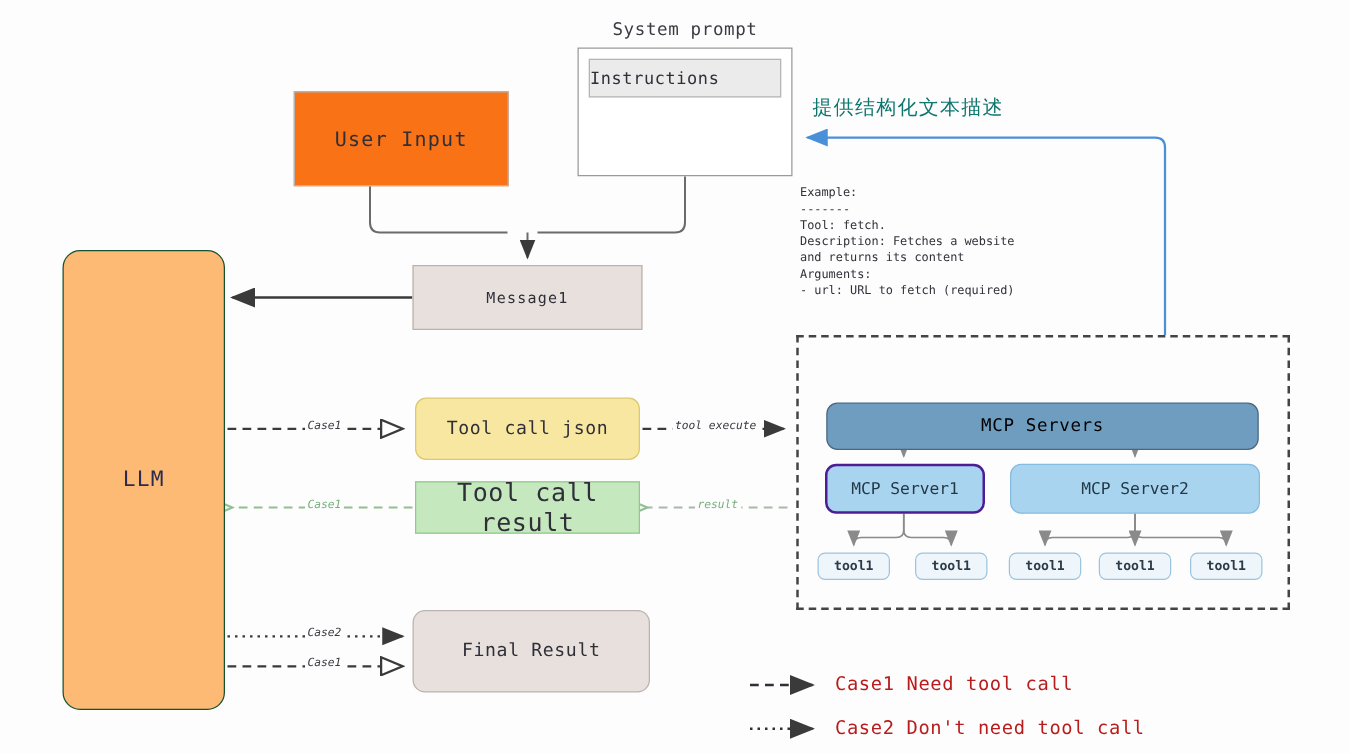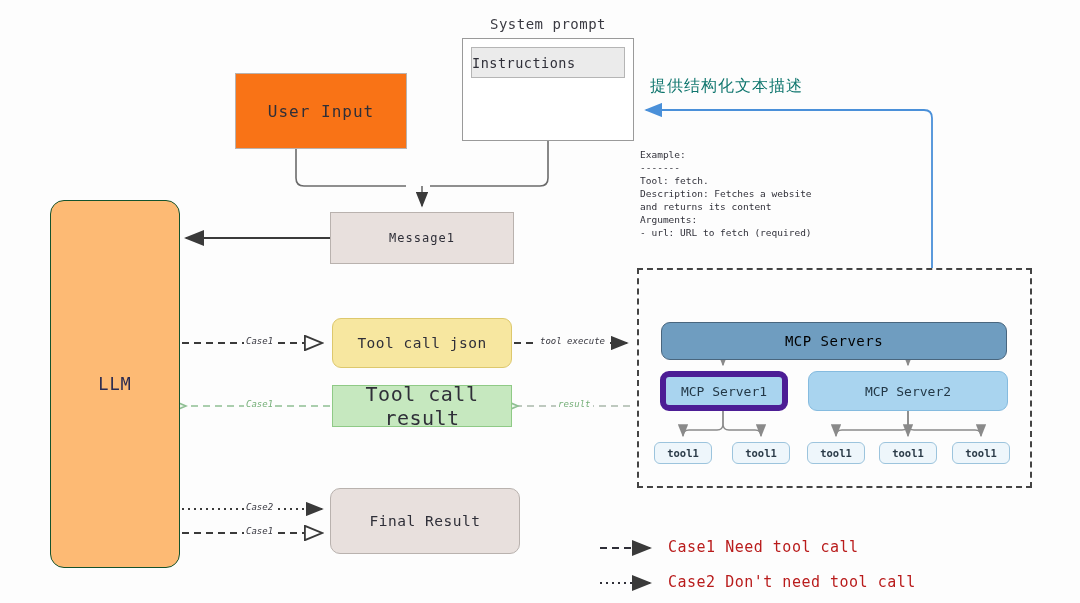--- a/index.html
+++ b/index.html
@@ -148,21 +148,21 @@
     border: 1px solid #49667e;
     border-radius: 9px;
     font-size: 14px;
     color: #000000;
     letter-spacing: 0.5px;
     margin-top: 32px;
   }
   .n-mcp-s1 {
     left: 660px; top: 371px; width: 128px; height: 40px;
     background: #a9d4ef;
-    border: 6px solid #4c1d95;
+    border: 2px solid #4c1d95;
     border-radius: 9px;
     font-size: 13px;
     color: #233847;
   }
   .n-mcp-s2 {
     left: 808px; top: 371px; width: 200px; height: 40px;
     background: #a9d4ef;
     border: 1px solid #85bbdf;
     border-radius: 9px;
     font-size: 13px;

